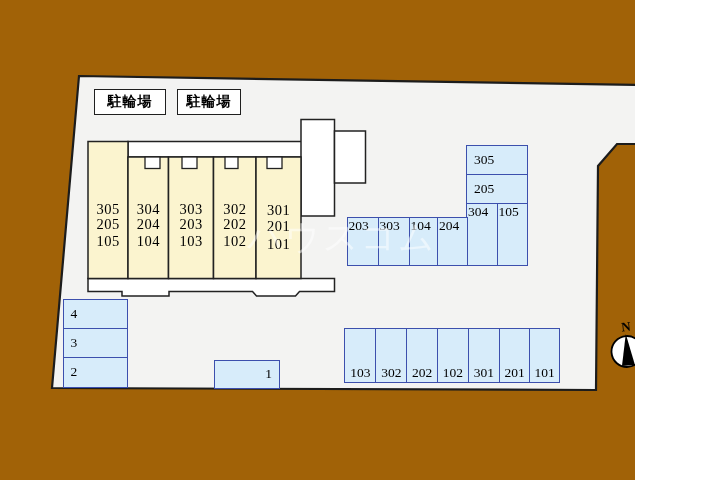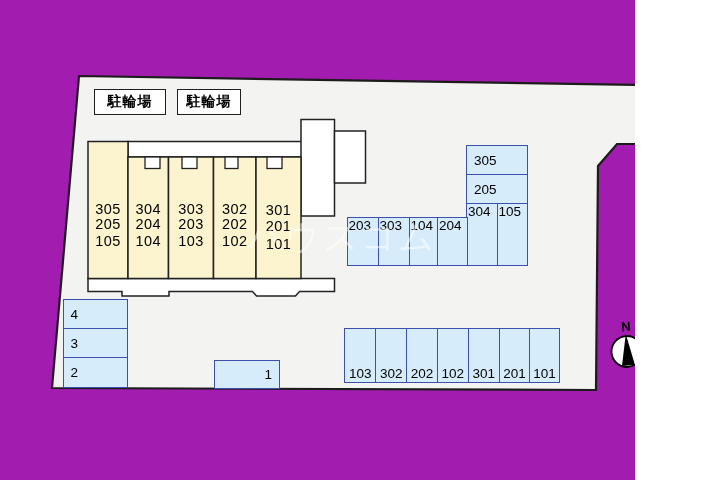--- a/index.html
+++ b/index.html
@@ -1,18 +1,18 @@
 <!DOCTYPE html>
 <html><head>
 <meta charset="utf-8">
 <style>
   html,body{margin:0;padding:0;background:#ffffff;}
   #canvas{
-    position:relative;width:635px;height:480px;background:#a21caf;overflow:hidden;
-    font-family:Liberation Sans, sans-serif;color:#111;
+    position:relative;width:635px;height:480px;background:#a16207;overflow:hidden;
+    font-family:Liberation Serif, serif;color:#111;
   }
   #shape-layer{position:absolute;left:0;top:0;z-index:0;}
   .overlay{position:absolute;z-index:2;box-sizing:border-box;}
   
   .label-box{
     background:#ffffff;border:1.6px solid #1f1f1f;display:flex;align-items:center;justify-content:center;
     font-size:14px;font-weight:600;letter-spacing:1px;color:#000;
   }
   
   .unit-labels{

